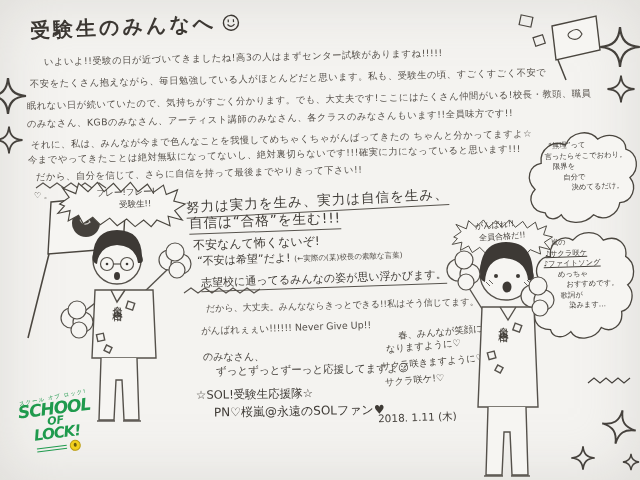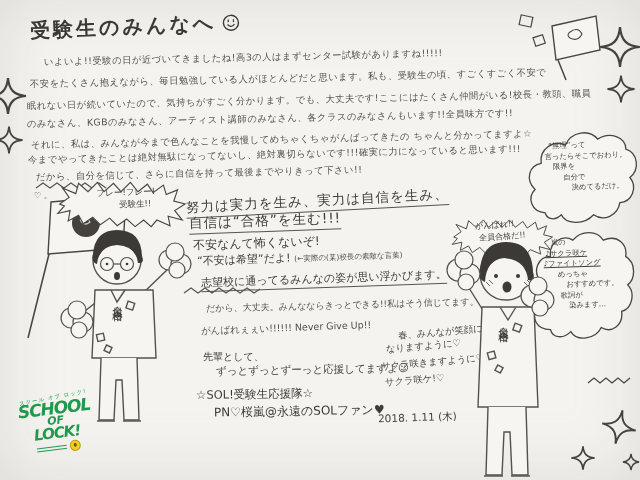--- a/index.html
+++ b/index.html
@@ -88,21 +88,21 @@
     <polyline points="0,6 7,1 14,6 21,1 28,6 35,1 42,6 49,1 56,6 63,1 70,6 76,2" fill="none" stroke="#56514b" stroke-width="1.1"></polyline>
   </svg>
   <div class="abs emp e6">だから、大丈夫。みんなならきっとできる!!私はそう信じてます。</div>
   <div class="abs emp e7">がんばれぇぇい!!!!!! Never Give Up!!</div>
 
   <div class="abs wish w0">春、みんなが笑顔に</div>
   <div class="abs wish w1">なりますように♡</div>
   <div class="abs wish w2">サクラ咲きますように♡</div>
   <div class="abs wish w3">サクラ咲ケ!♡</div>
 
-  <div class="abs c1">先輩として、</div>
+  <div class="abs c1">のみなさん、</div>
   <div class="abs c2">ずっとずっとずーっと応援してますよ☺</div>
   <div class="abs c3">☆SOL!受験生応援隊☆</div>
   <div class="abs c4">PN♡桜嵐@永遠のSOLファン♥</div>
   <div class="abs date">2018. 1.11 (木)</div>
 
   <svg style="left:24px;top:192px" width="112" height="150">
     <polygon points="27,10 102,3 99,56 24,62" fill="#f6f5f2" stroke="#4a463f" stroke-width="1.4"></polygon>
     <circle cx="62" cy="31" r="14" fill="#45413c"></circle>
     <path d="M56,28 q6,-5 10,2 q-6,5 -10,-2" fill="none" stroke="#cfcdc8" stroke-width="1.2"></path>
     <line x1="25" y1="62" x2="4" y2="146" stroke="#4a463f" stroke-width="1.6"></line>

